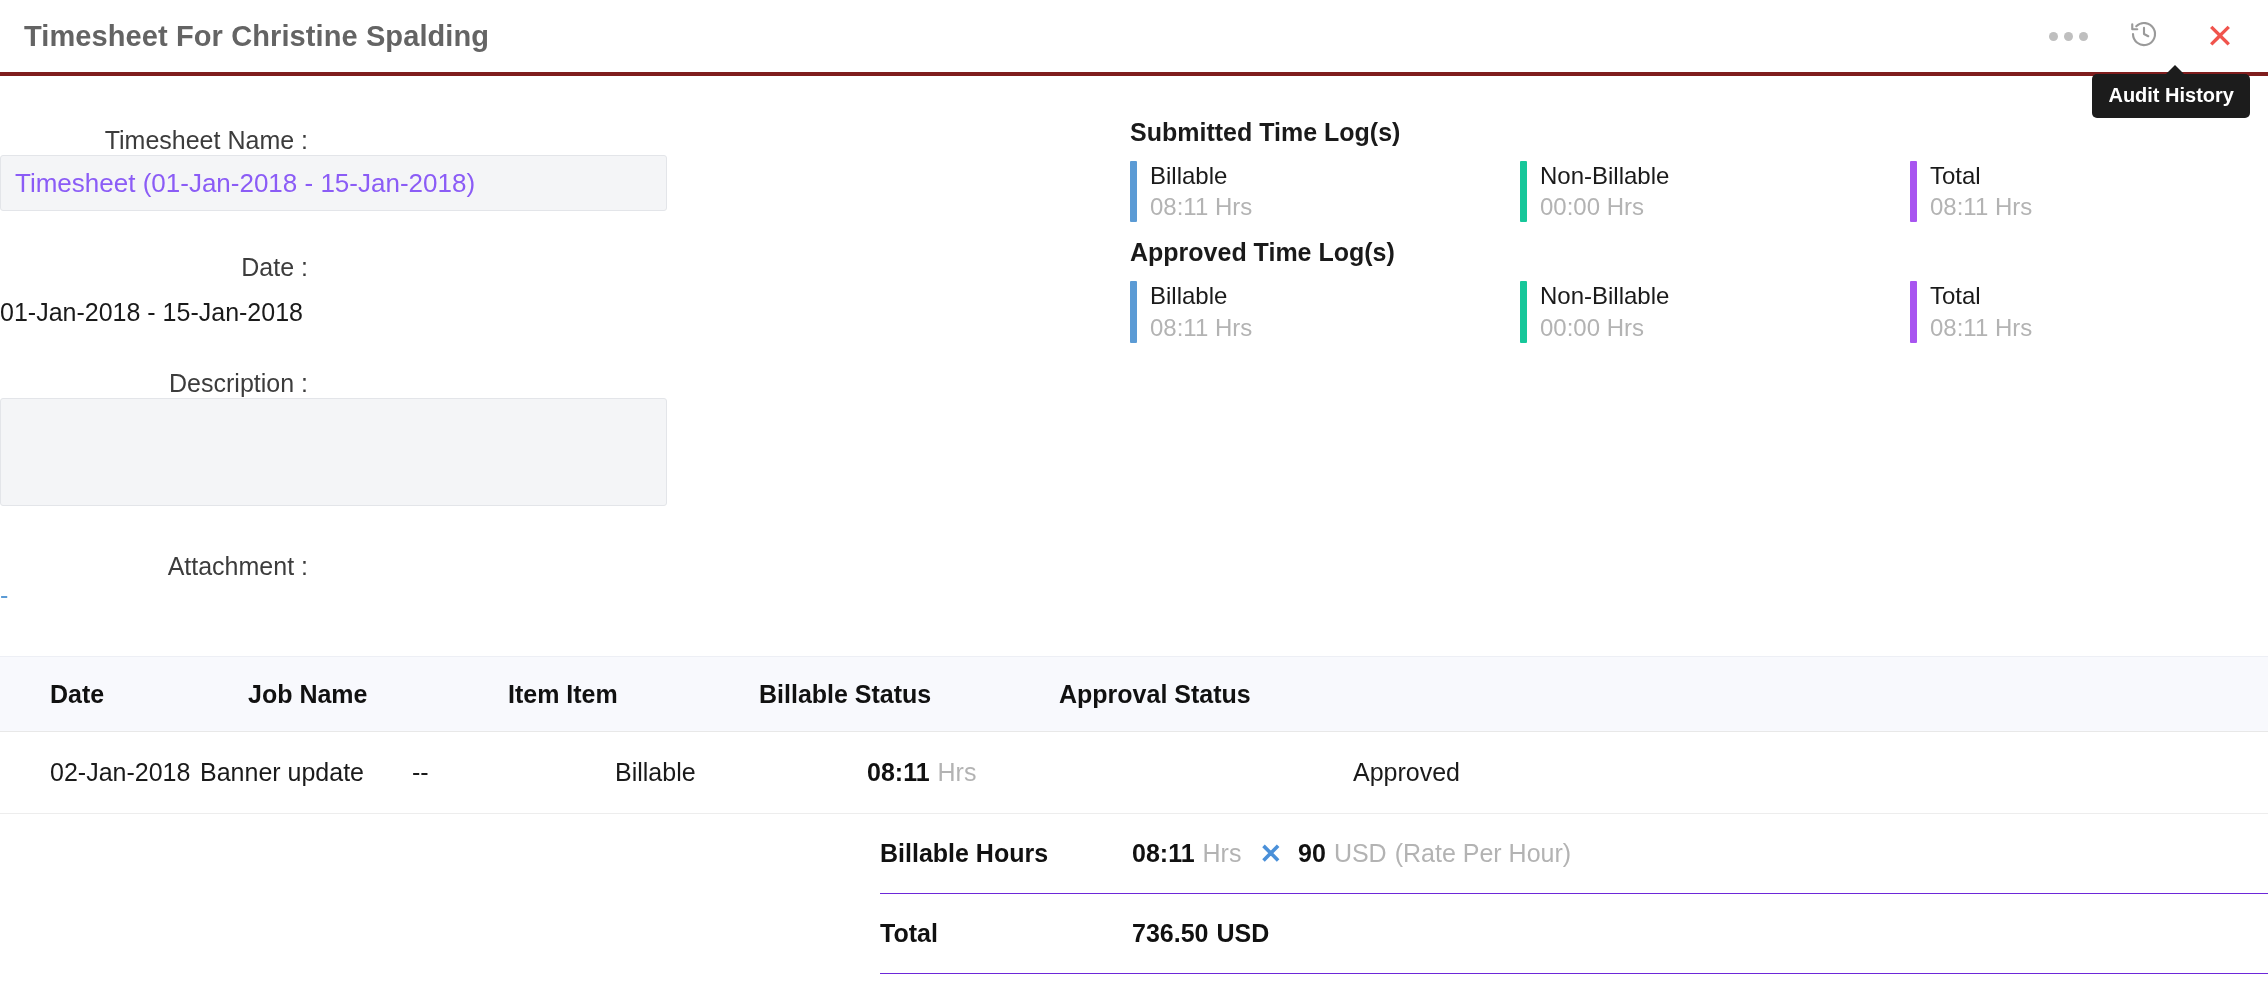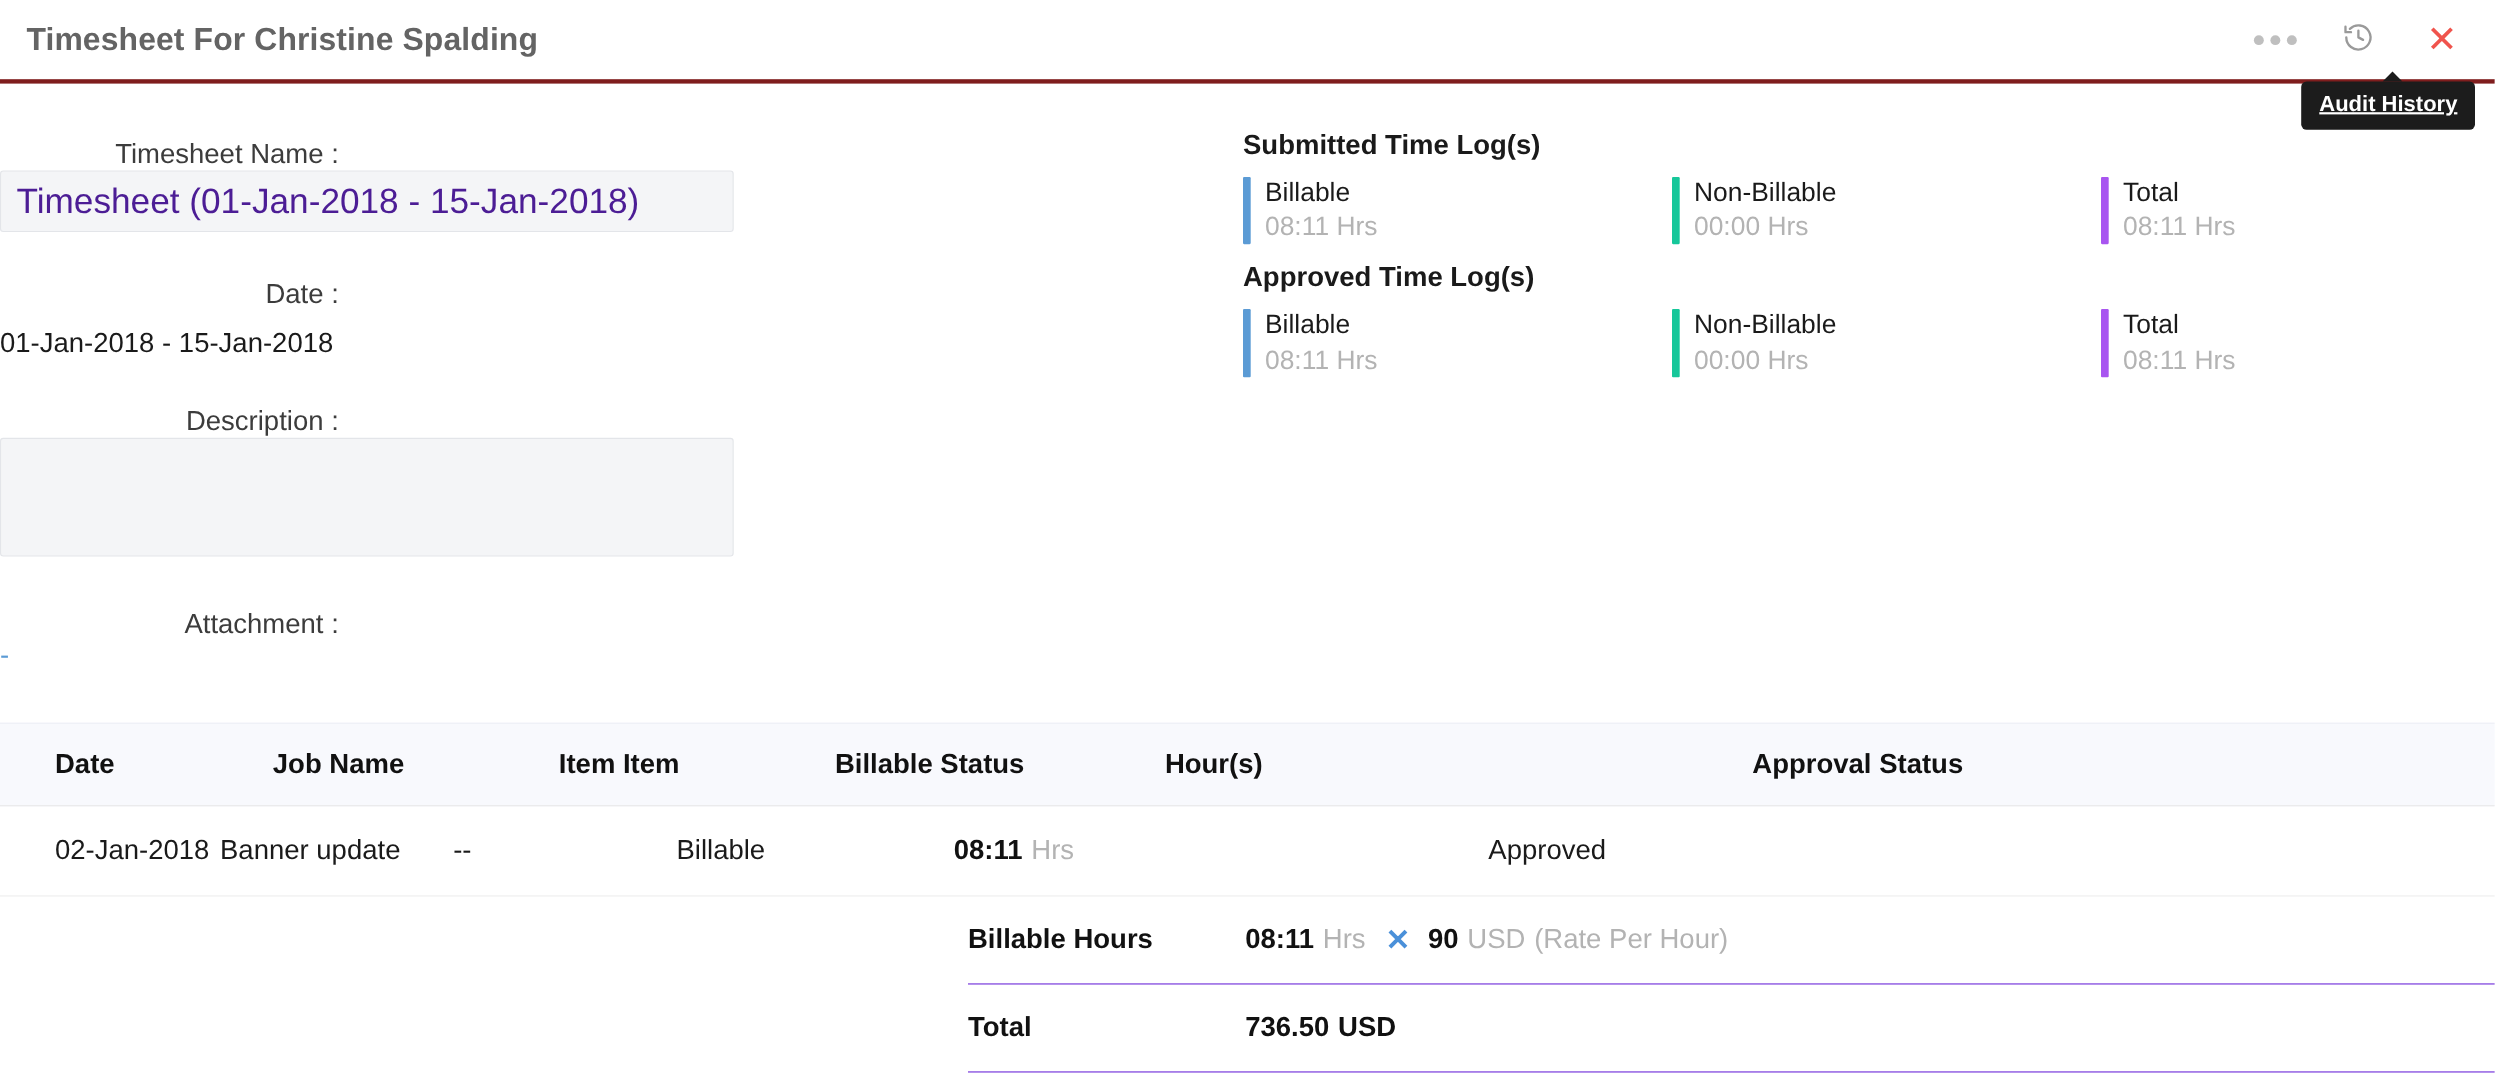--- a/index.html
+++ b/index.html
@@ -71,21 +71,20 @@
     top: 74px;
     right: 18px;
     background: #1c1c1c;
     color: #ffffff;
     font-size: 20px;
     font-weight: bold;
     padding: 10px 16px 11px;
     border-radius: 5px;
     white-space: nowrap;
     z-index: 20;
-    text-decoration: underline;
   }
   .tooltip::before {
     content: "";
     position: absolute;
     top: -9px;
     right: 66px;
     border-left: 9px solid transparent;
     border-right: 9px solid transparent;
     border-bottom: 9px solid #1c1c1c;
   }
@@ -122,22 +121,22 @@
   }
   .form-field { flex: 1 1 auto; }
 
   .text-input {
     width: 667px;
     height: 56px;
     background: #f4f5f7;
     border: 1px solid #e3e5e9;
     border-radius: 3px;
     font-family: "Liberation Sans", sans-serif;
-    font-size: 32px;
-    color: #4c1d95;
+    font-size: 26px;
+    color: #8b5cf6;
     padding: 0 14px;
     outline: none;
   }
   .textarea-input {
     width: 667px;
     height: 108px;
     background: #f4f5f7;
     border: 1px solid #e3e5e9;
     border-radius: 3px;
     font-family: "Liberation Sans", sans-serif;
@@ -392,21 +391,20 @@
   </div>
 </div>
 
 <div class="table">
 
   <div class="table-head">
     <div class="cell c-date">Date</div>
     <div class="cell c-job">Job Name</div>
     <div class="cell c-item">Item Item</div>
     <div class="cell c-status">Billable Status</div>
-    <div class="cell c-hours">Hour(s)</div>
     <div class="cell c-approval">Approval Status</div>
   </div>
 
   <div class="table-row">
     <div class="cell c-date">02-Jan-2018</div>
     <div class="cell c-job">Banner update</div>
     <div class="cell c-item">--</div>
     <div class="cell c-status">Billable</div>
     <div class="cell c-hours">
       <span class="bold-num">08:11</span><span class="sp"></span><span class="hrs-unit">Hrs</span>

